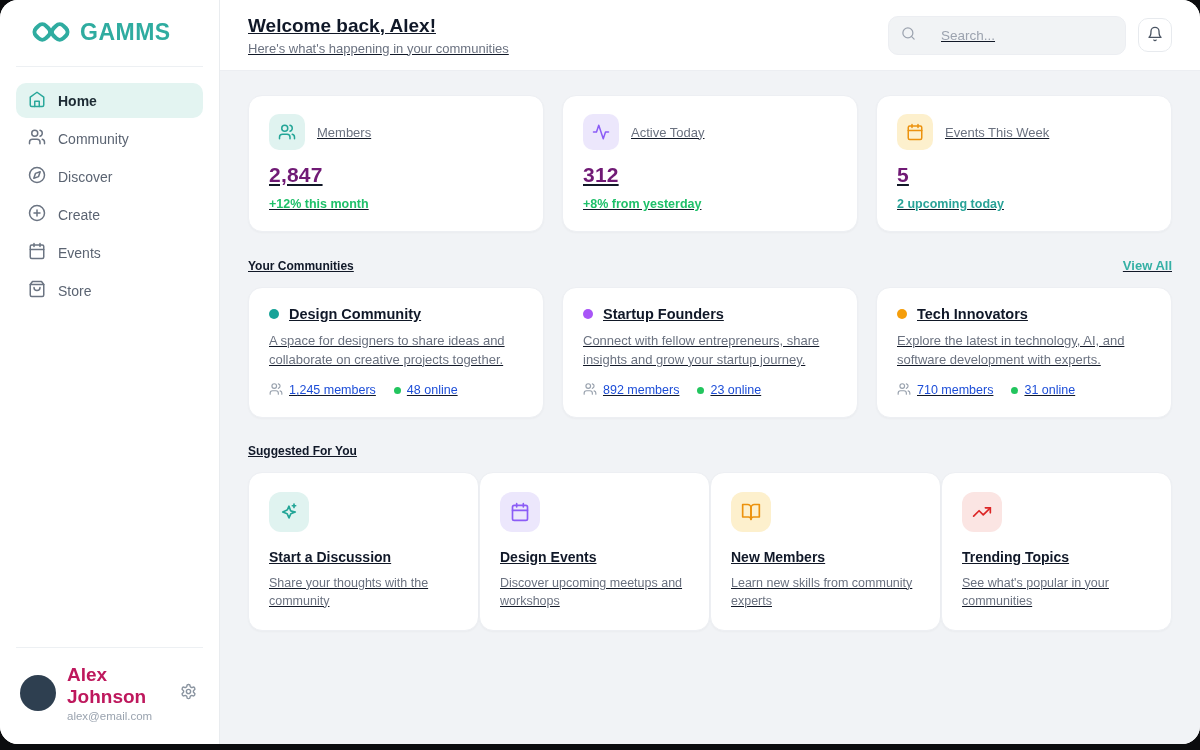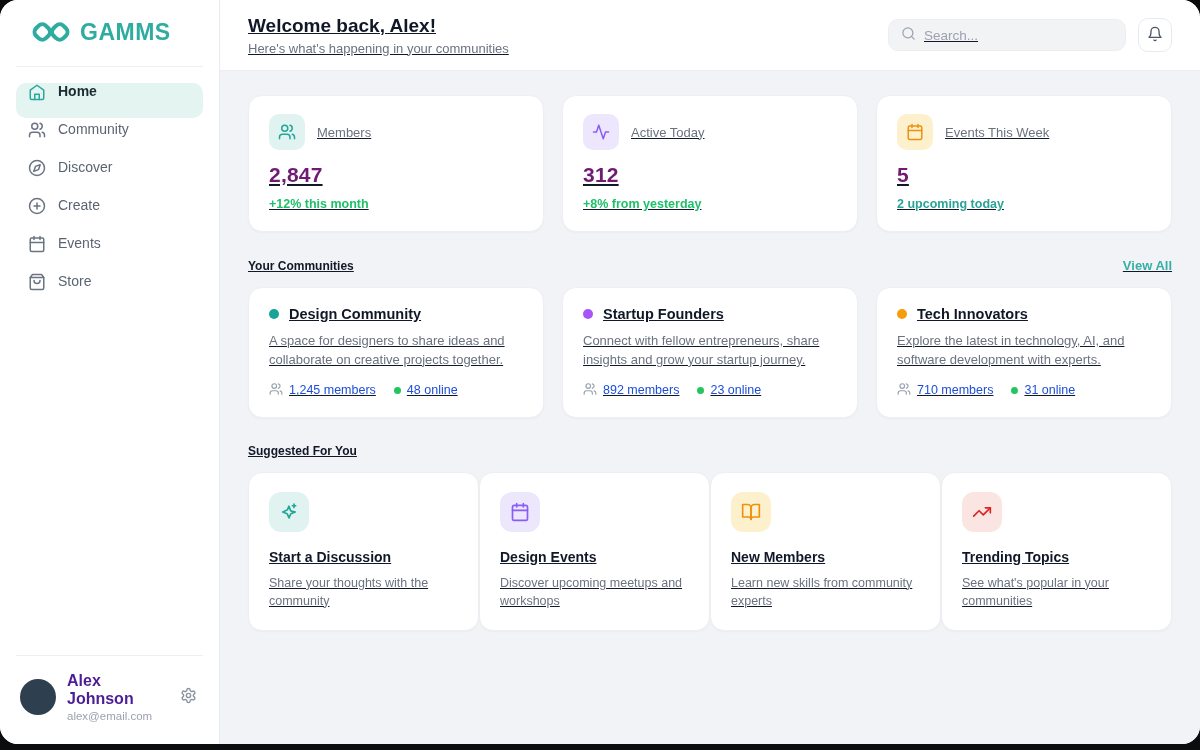--- a/index.html
+++ b/index.html
@@ -23,47 +23,47 @@
     background:#ffffff;
     border-right:1px solid #e9ecef;
     display:flex; flex-direction:column;
   }
   .logo-row { display:flex; align-items:center; gap:8px; padding:18px 16px 20px 30px; }
   .logo-mark { display:flex; align-items:center; }
   .logo-text { font-size:23px; font-weight:800; color:#2faca0; letter-spacing:0.5px; }
   .side-divider { height:1px; background:#edf0f3; margin:0 16px; }
   .nav { padding:16px 16px; display:flex; flex-direction:column; gap:3px; }
   .nav-item {
-    display:flex; gap:12px;
+    display:flex; align-items:center; gap:12px;
     height:35px; padding:0 12px; border-radius:10px;
     font-size:14px; color:#5b6472; cursor:pointer;
   }
   .nav-item svg { stroke:#6b7482; }
   .nav-item.active { background:#e3f4f1; color:#1c2a33; font-weight:700; }
   .nav-item.active svg { stroke:#2aa89b; }
   .side-spacer { flex:1; }
   .user-box { border-top:1px solid #edf0f3; margin:0 16px; padding:16px 4px 22px 4px; display:flex; align-items:center; gap:11px; }
   .avatar { width:36px; height:36px; border-radius:50%; background:#2e3f50; flex:none; }
   .user-meta { flex:1; min-width:0; }
-  .user-name { font-size:16px; font-weight:700; color:#4c1d95; }
+  .user-name { font-size:19px; font-weight:700; color:#be185d; }
   .user-email { font-size:11.5px; color:#9aa3af; margin-top:2px; }
   .gear-btn { background:none; border:none; cursor:pointer; padding:2px; display:flex; }
   
   .main { flex:1; display:flex; flex-direction:column; min-width:0;text-decoration:underline; }
   .topbar {
     height:71px; background:#ffffff; border-bottom:1px solid #eceef2;
     display:flex; align-items:center; justify-content:space-between;
     padding:0 28px;
   }
   .page-title { font-size:19px; font-weight:800; color:#101828; }
   .page-subtitle { font-size:13px; color:#6b7280; margin-top:4px; }
   .topbar-right { display:flex; align-items:center; gap:12px; }
   .search-box {
-    display:flex; align-items:center; gap:8px;
-    width:238px; height:32px; padding:0 12px;
+    display:flex; align-items:center; gap:25px;
+    width:238px; height:39px; padding:0 12px;
     background:#f1f3f5; border:1px solid #eceef2; border-radius:10px;
   }
   .search-box input {
     border:none; outline:none; background:transparent;
     font-family:"Liberation Sans", sans-serif;
     font-size:13.5px; color:#374151; width:100%;
   }
   .search-box input::placeholder { color:#9ca3af; }
   .bell-btn {
     width:34px; height:34px; border-radius:10px;

